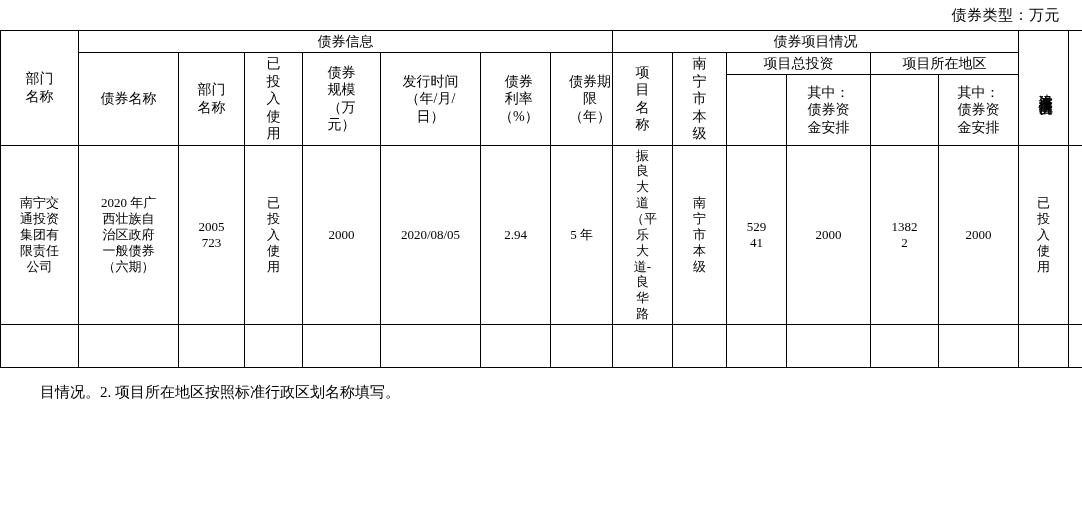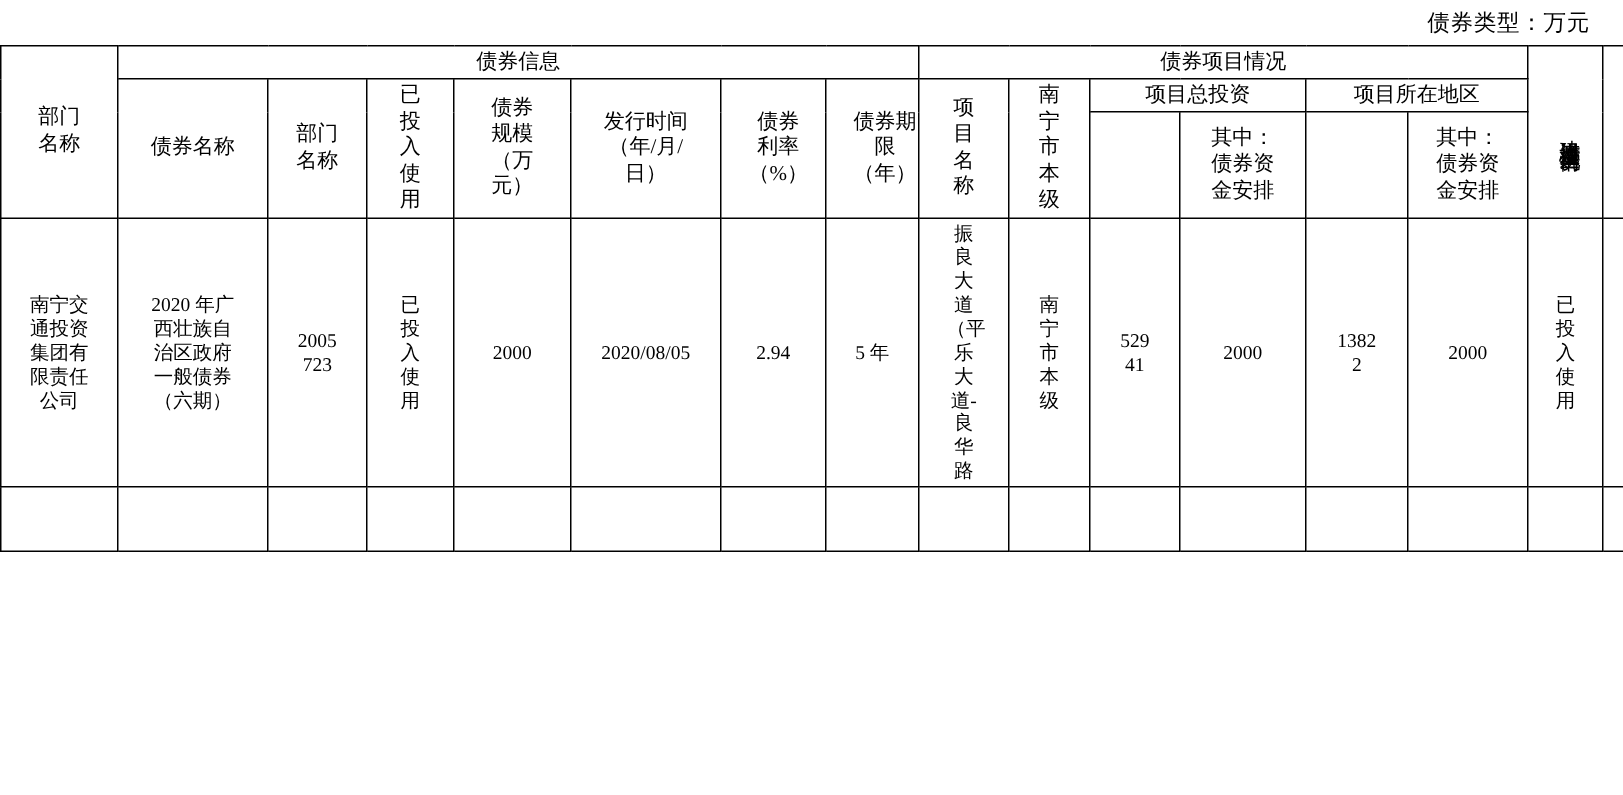--- a/index.html
+++ b/index.html
@@ -193,15 +193,16 @@
         <td class="body-cell"></td>
         <td class="body-cell"></td>
         <td class="body-cell"></td>
         <td class="body-cell"></td>
         <td class="body-cell"></td>
       </tr>
     </tbody>
   </table>
 
   <div class="note">
+    <span class="ln ln2">目情况。2. 项目所在地区按照标准行政区划名称填写。</span>
   </div>
 
 </div>
 
 </body></html>

